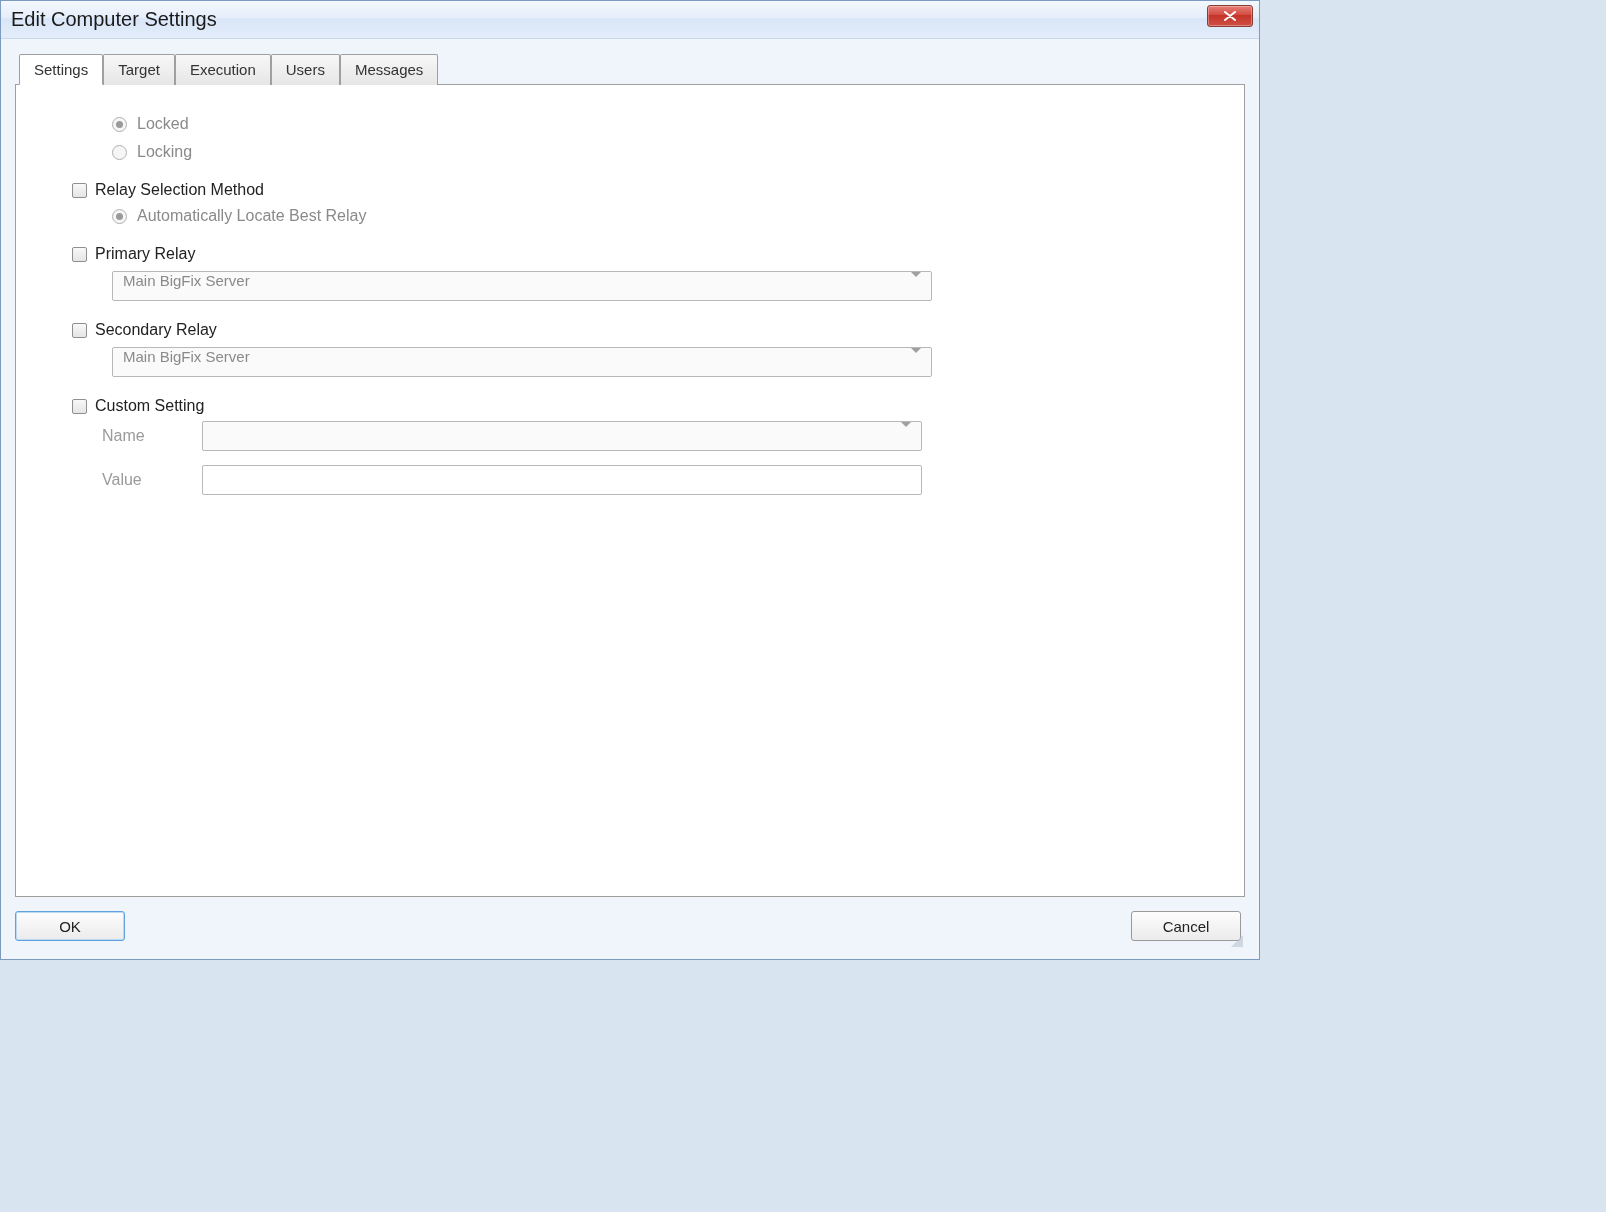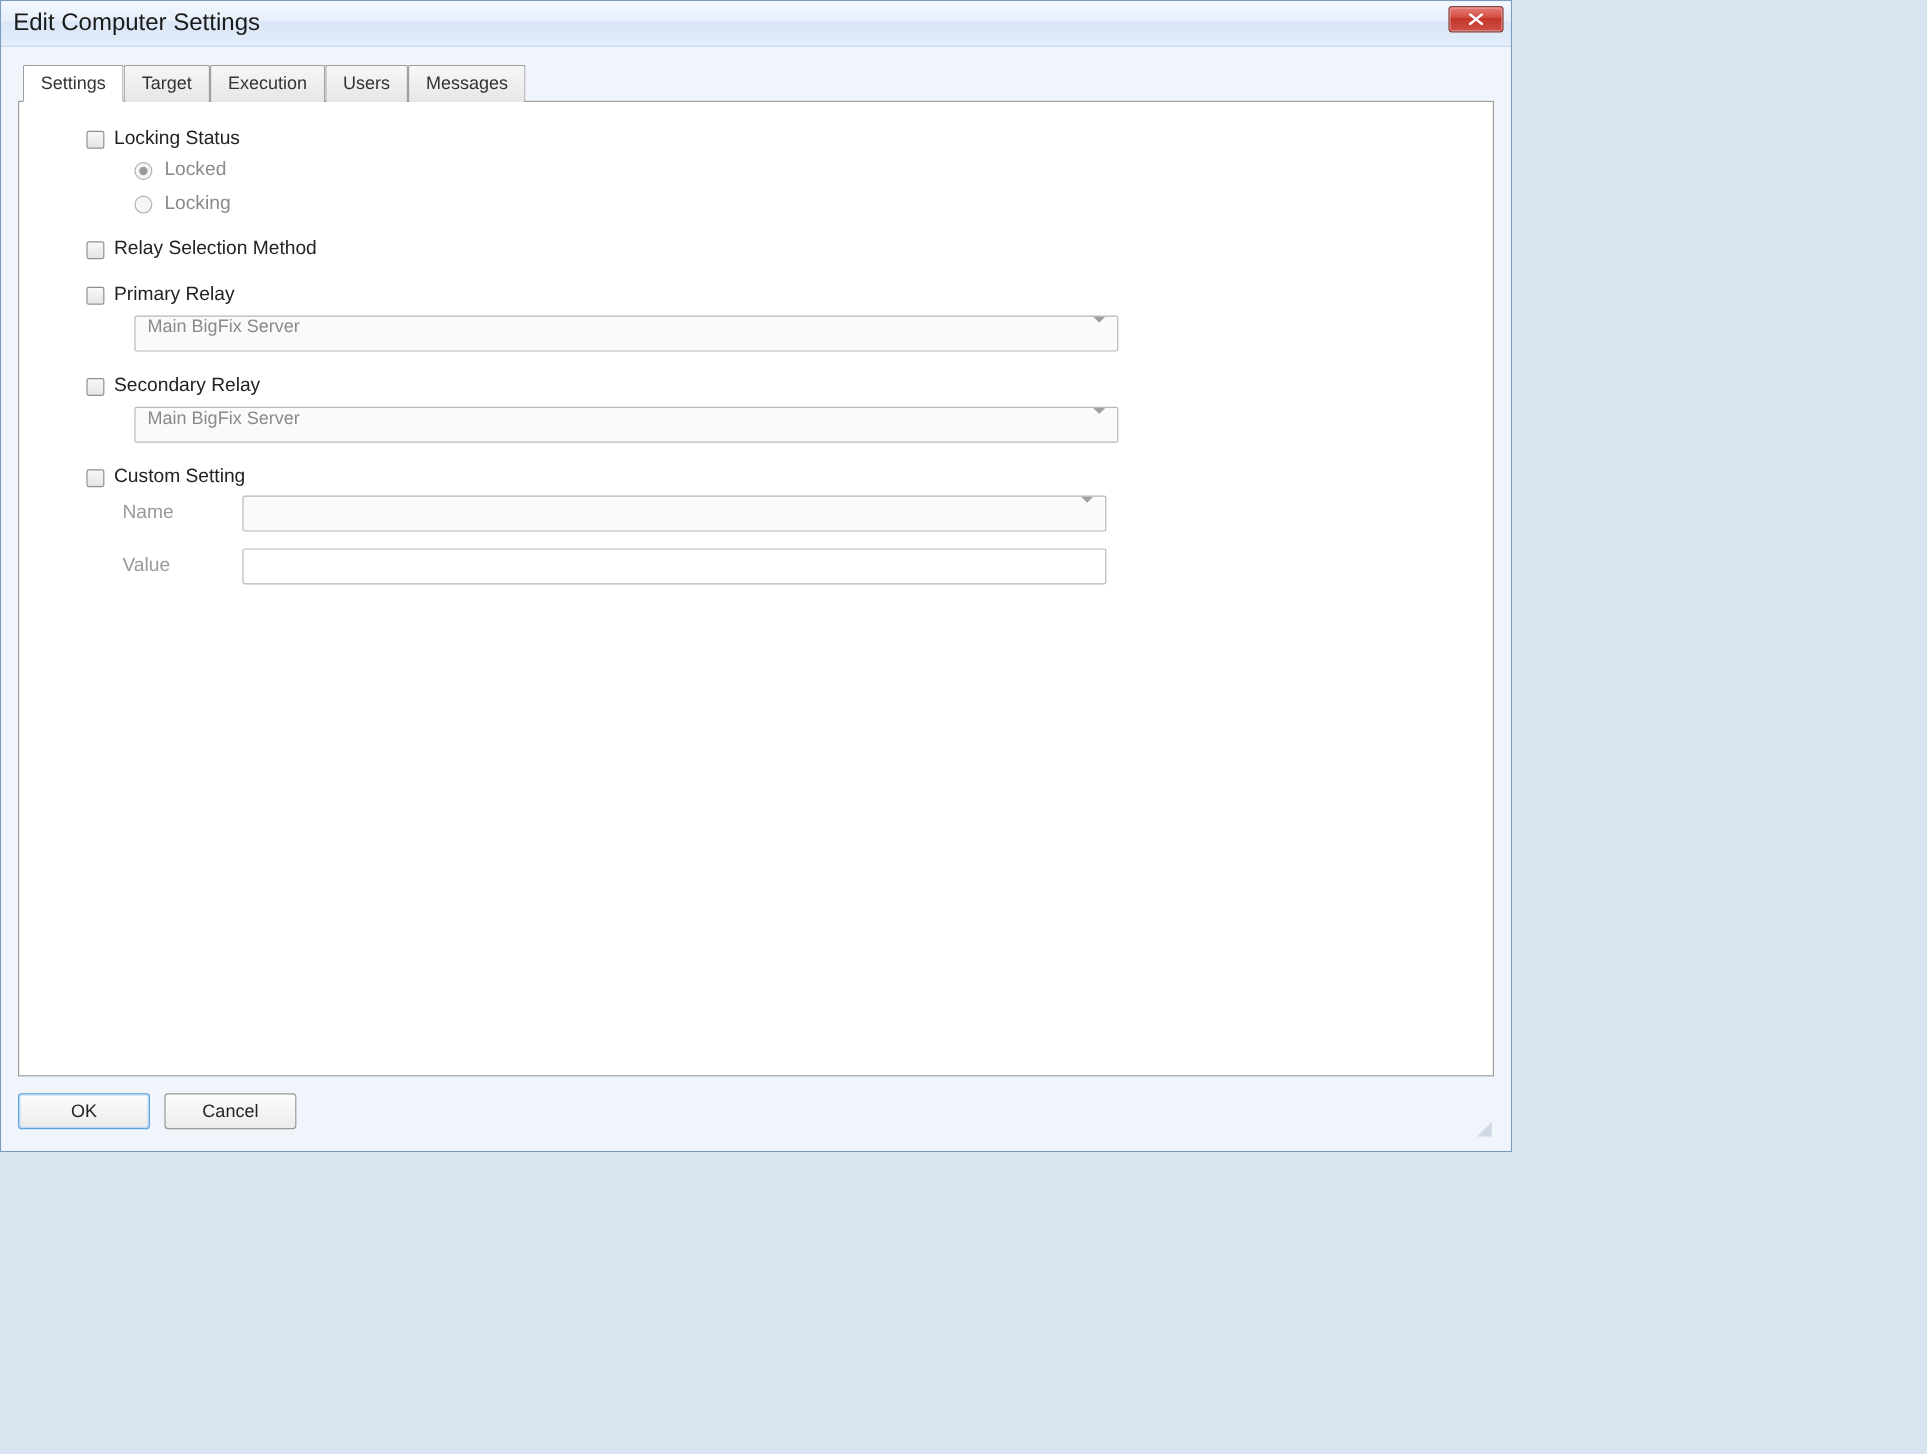--- a/index.html
+++ b/index.html
@@ -202,21 +202,21 @@
       width: 720px;
       height: 30px;
       border: 1px solid #b8b8b8;
       background: #ffffff;
       border-radius: 2px;
       padding: 0 8px;
       font-size: 15px;
     }
     .button-bar {
       display: flex;
-      justify-content: flex-start;
+      justify-content: space-between;
       padding: 14px 4px 8px 0;
       gap: 12px;
       position: relative;
     }
     .btn {
       width: 110px;
       height: 30px;
       border: 1px solid #999;
       background: linear-gradient(to bottom, #fdfdfd 0%, #ebebeb 100%);
       border-radius: 3px;
@@ -269,42 +269,42 @@
       <div class="tab active">Settings</div>
       <div class="tab">Target</div>
       <div class="tab">Execution</div>
       <div class="tab">Users</div>
       <div class="tab">Messages</div>
     </div>
 
     <div class="tab-panel">
 
       <div class="group">
-        <div class="check-row">
-          <span class="checkbox"></span>
-          <span class="check-label">Locking Status</span>
-        </div>
         <div class="radio-sub">
           <div class="radio-row">
             <span class="radio selected"></span>
             <span class="radio-label">Locked</span>
           </div>
           <div class="radio-row">
             <span class="radio"></span>
             <span class="radio-label">Locking</span>
           </div>
         </div>
       </div>
 
       <div class="group">
         <div class="check-row">
           <span class="checkbox"></span>
           <span class="check-label">Relay Selection Method</span>
         </div>
         <div class="radio-sub">
+          <div class="radio-row">
+            <span class="radio selected"></span>
+            <span class="radio-label">Automatically Locate Best Relay</span>
+          </div>
         </div>
       </div>
 
       <div class="group">
         <div class="check-row">
           <span class="checkbox"></span>
           <span class="check-label">Primary Relay</span>
         </div>
         <div class="combo-container">
           <div class="combo disabled">

